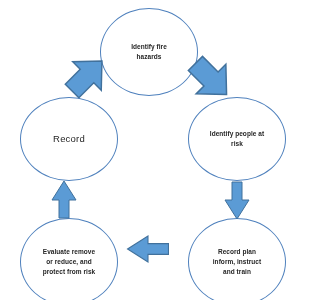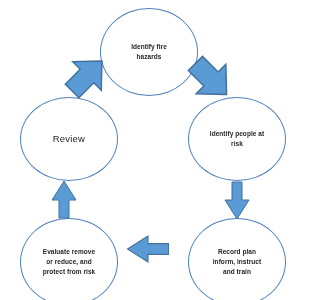--- a/index.html
+++ b/index.html
@@ -82,21 +82,21 @@
 and train</span>
   </div>
 
   <div class="node" id="node-evaluate-remove">
     <span class="node-label">Evaluate remove
 or reduce, and
 protect from risk</span>
   </div>
 
   <div class="node" id="node-review">
-    <span class="node-label large">Review</span>
+    <span class="node-label large">Record</span>
   </div>
 
   <svg class="arrow" id="arrow-review-to-hazards" viewBox="0 0 100 100">
     <g transform="rotate(45 50 50)">
       <polygon points="50,6 92,50 70,50 70,94 30,94 30,50 8,50" fill="#5b9bd5" stroke="#41719c" stroke-width="3" stroke-linejoin="miter"></polygon>
     </g>
   </svg>
 
   <svg class="arrow" id="arrow-hazards-to-people" viewBox="0 0 100 100">
     <g transform="rotate(135 50 50)">

